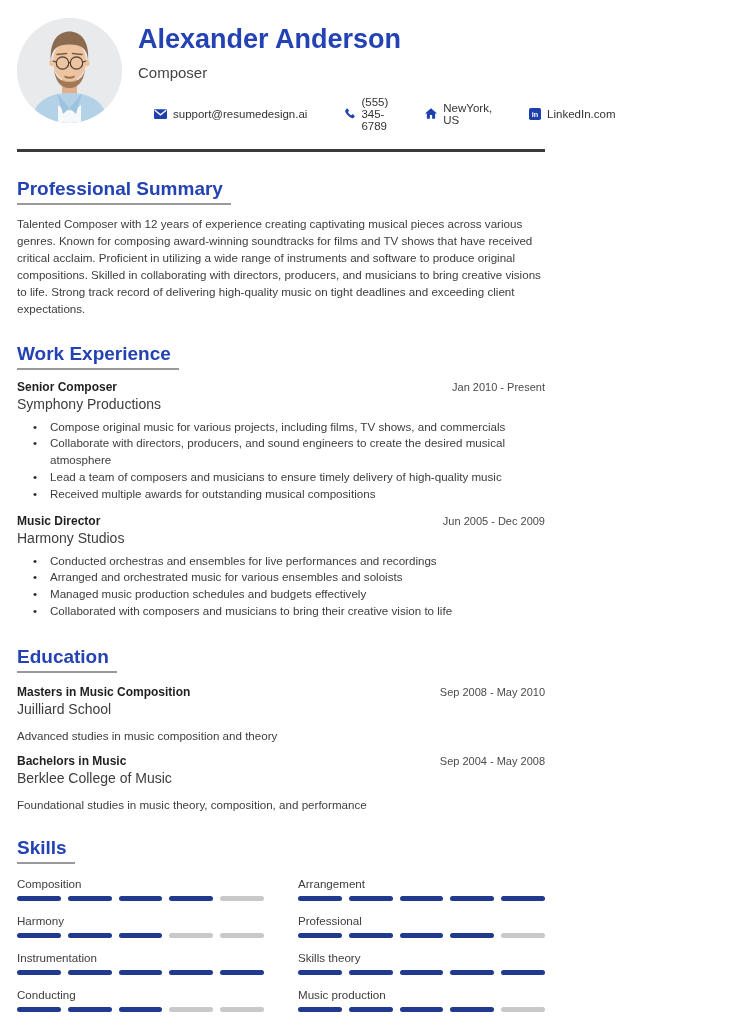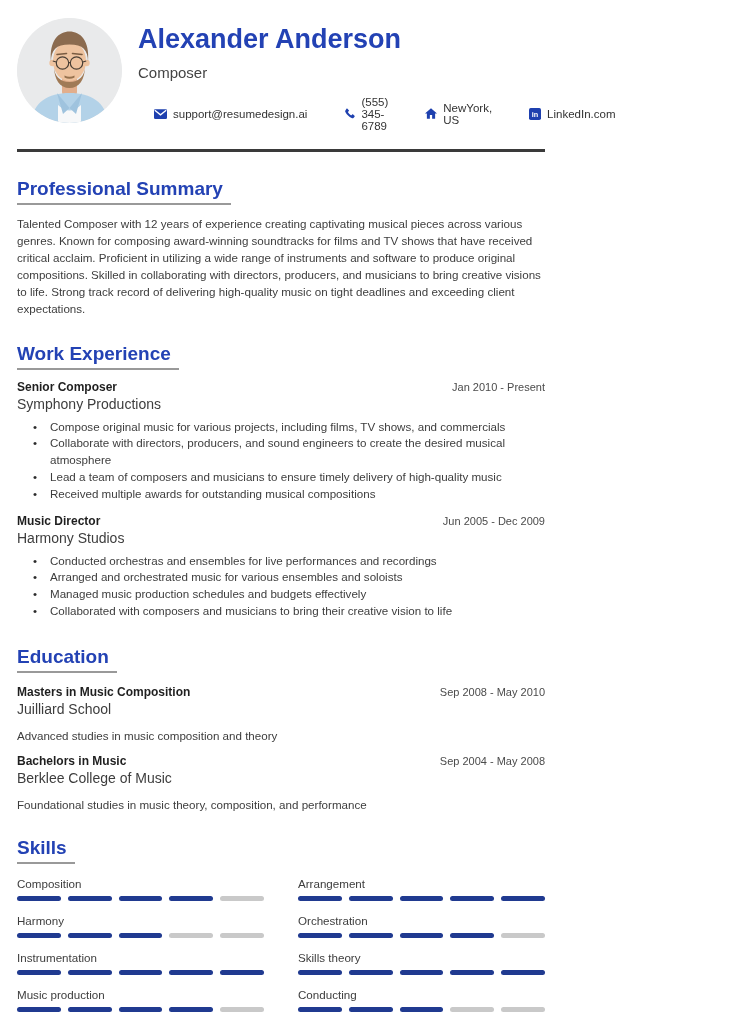--- a/index.html
+++ b/index.html
@@ -227,21 +227,21 @@
         <div class="skill-name">Harmony</div>
         <div class="skill-bar">
             <span class="seg seg-on"></span>
             <span class="seg seg-on"></span>
             <span class="seg seg-on"></span>
             <span class="seg seg-off"></span>
             <span class="seg seg-off"></span>
           </div>
       </div>
       <div class="skill-item">
-        <div class="skill-name">Orchestration</div>
+        <div class="skill-name">Professional</div>
         <div class="skill-bar">
             <span class="seg seg-on"></span>
             <span class="seg seg-on"></span>
             <span class="seg seg-on"></span>
             <span class="seg seg-on"></span>
             <span class="seg seg-off"></span>
           </div>
       </div>
       <div class="skill-item">
         <div class="skill-name">Instrumentation</div>
@@ -257,40 +257,40 @@
         <div class="skill-name">Skills theory</div>
         <div class="skill-bar">
             <span class="seg seg-on"></span>
             <span class="seg seg-on"></span>
             <span class="seg seg-on"></span>
             <span class="seg seg-on"></span>
             <span class="seg seg-on"></span>
           </div>
       </div>
       <div class="skill-item">
+        <div class="skill-name">Conducting</div>
+        <div class="skill-bar">
+            <span class="seg seg-on"></span>
+            <span class="seg seg-on"></span>
+            <span class="seg seg-on"></span>
+            <span class="seg seg-off"></span>
+            <span class="seg seg-off"></span>
+          </div>
+      </div>
+      <div class="skill-item">
         <div class="skill-name">Music production</div>
         <div class="skill-bar">
             <span class="seg seg-on"></span>
             <span class="seg seg-on"></span>
             <span class="seg seg-on"></span>
             <span class="seg seg-on"></span>
             <span class="seg seg-off"></span>
           </div>
       </div>
       <div class="skill-item">
-        <div class="skill-name">Conducting</div>
-        <div class="skill-bar">
-            <span class="seg seg-on"></span>
-            <span class="seg seg-on"></span>
-            <span class="seg seg-on"></span>
-            <span class="seg seg-off"></span>
-            <span class="seg seg-off"></span>
-          </div>
-      </div>
-      <div class="skill-item">
         <div class="skill-name">Sight-reading</div>
         <div class="skill-bar">
             <span class="seg seg-on"></span>
             <span class="seg seg-on"></span>
             <span class="seg seg-on"></span>
             <span class="seg seg-on"></span>
             <span class="seg seg-on"></span>
           </div>
       </div>
       <div class="skill-item">

